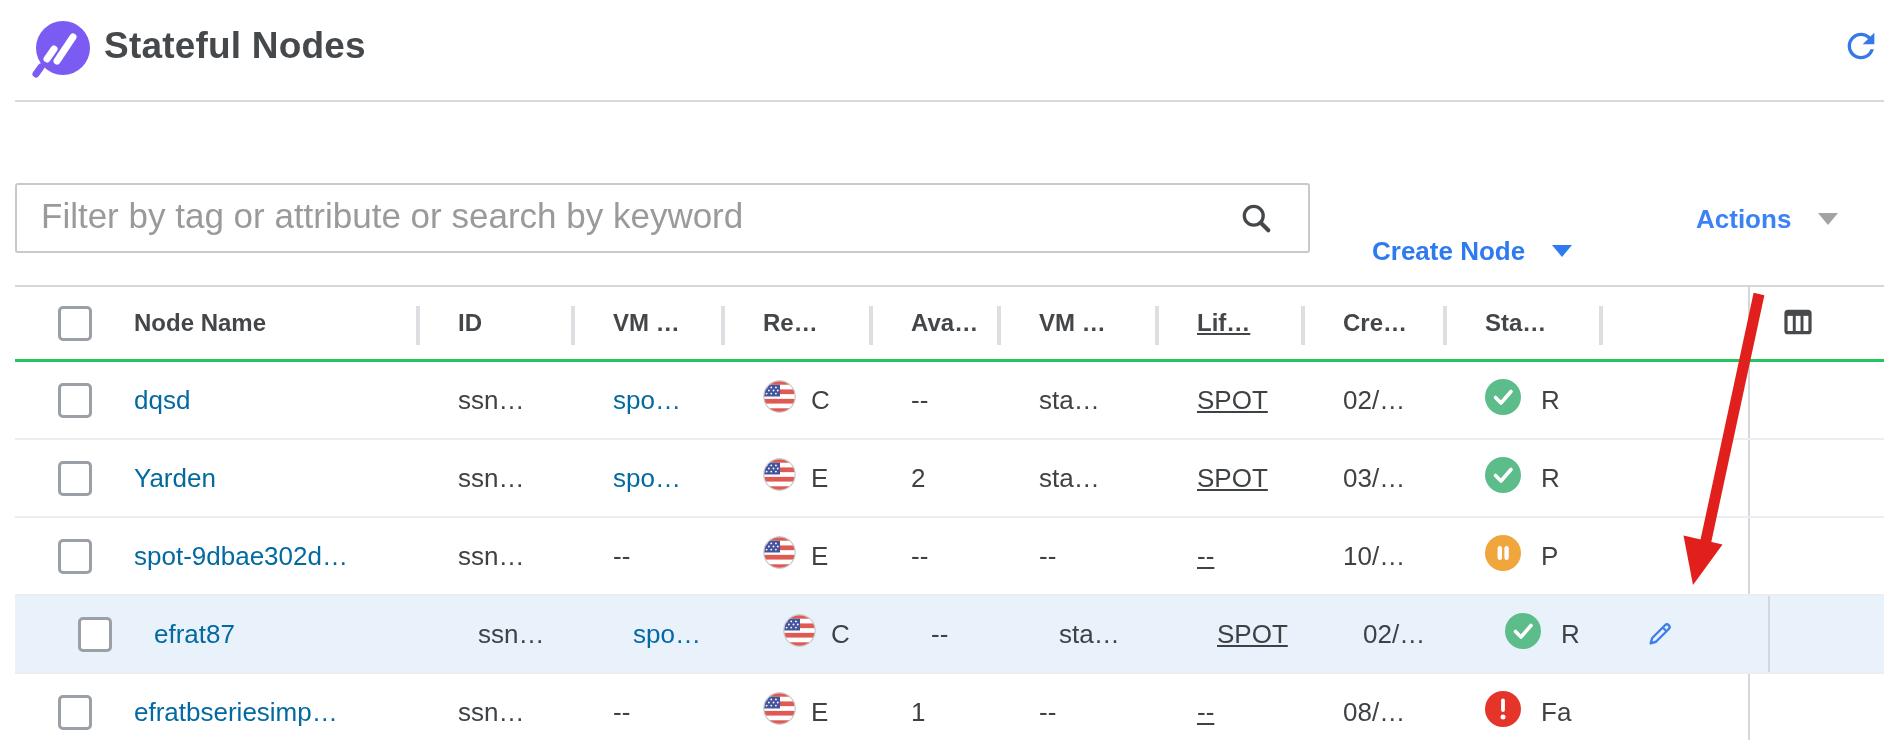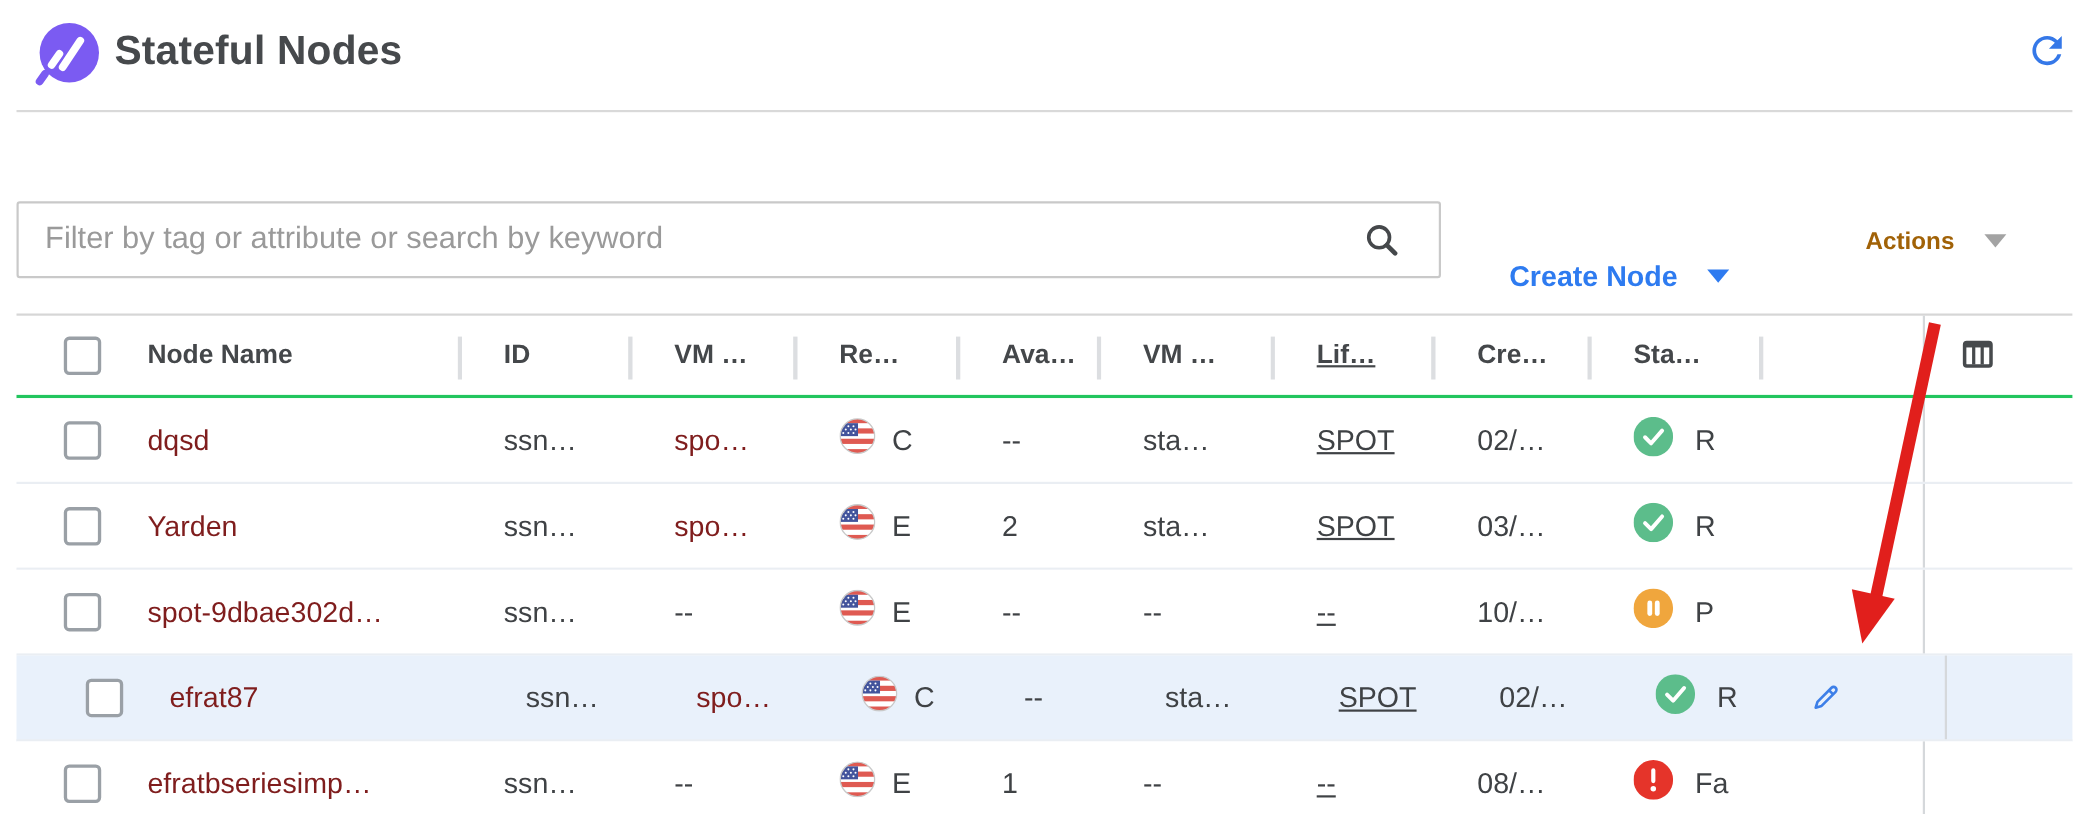--- a/index.html
+++ b/index.html
@@ -7,29 +7,29 @@
   .page { position: relative; width: 1904px; height: 740px; background: #fff; }
 
   
   .app-logo { position: absolute; left: 30px; top: 20px; }
   .page-title { position: absolute; left: 92px; top: 25px; font-size: 37px; font-weight: 700; color: #46494c; letter-spacing: .2px; margin-left: 12px; }
   .title-divider { position: absolute; left: 15px; top: 100px; width: 1869px; height: 2px; background: #d9d9d9; }
   .refresh-btn { position: absolute; left: 1840px; top: 26px; width: 42px; height: 42px; border: none; background: transparent; cursor: pointer; }
 
   
   .filter-wrap { position: absolute; left: 15px; top: 183px; width: 1295px; height: 70px; }
-  .filter-wrap input { width: 100%; height: 100%; border: 2px solid #c9c9c9; border-radius: 3px; font-size: 28px; color: #3c3f42; padding: 0 70px 4px 24px; outline: none; }
+  .filter-wrap input { width: 100%; height: 100%; border: 2px solid #c9c9c9; border-radius: 3px; font-size: 35px; color: #3c3f42; padding: 0 70px 4px 24px; outline: none; }
   .filter-wrap input::placeholder { color: #9a9a9a; }
   .search-icon { position: absolute; right: 36px; top: 17px; }
 
   .create-node { position: absolute; left: 1372px; top: 199px; height: 40px; display: flex; align-items: center; cursor: pointer; background: transparent; border: none; margin-top: 32px; }
   .create-node .lbl { font-size: 26px; font-weight: 700; color: #2e7bf0; }
   .caret { width: 0; height: 0; border-left: 10px solid transparent; border-right: 10px solid transparent; border-top: 12px solid #2e7bf0; margin-left: 27px; }
   .actions-menu { position: absolute; left: 1696px; top: 199px; height: 40px; display: flex; align-items: center; cursor: pointer; background: transparent; border: none; }
-  .actions-menu .lbl { font-size: 22px; font-weight: 700; color: #a16207; }
+  .actions-menu .lbl { font-size: 26px; font-weight: 700; color: #3b82f6; }
   .actions-menu .caret { border-top-color: #a3a3a3; }
 
   
   .table { position: absolute; left: 15px; top: 285px; width: 1869px; }
   .thead { display: flex; height: 77px; border-top: 2px solid #d6d6d6; border-bottom: 3px solid #22c55e; }
   .thead .cell { font-size: 24px; font-weight: 700; color: #44474a; }
   .row { display: flex; height: 78px; border-bottom: 2px solid #eaeef3; background: #fff; }
   .row.highlighted { background: #e9f1fb; padding-left: 20px; }
   .cell { position: relative; display: flex; align-items: center; padding-left: 42px; font-size: 26px; color: #3f4245; overflow: hidden; white-space: nowrap; }
 
@@ -42,21 +42,21 @@
   .col-vm2   { width: 158px; }
   .col-lif   { width: 146px; text-decoration: underline; }
   .col-cre   { width: 142px; }
   .col-sta   { width: 156px; }
   .col-act   { width: 149px; padding-left: 26px; }
   .col-pick  { width: 87px; padding-left: 32px; border-left: 2px solid #d5d8db; }
 
   .thead .cell.divided::before { content: ""; position: absolute; left: 0; top: 19px; width: 4px; height: 39px; background: #dcdee1; }
 
   .checkbox { display: inline-block; width: 34px; height: 35px; border: 3px solid #9aa0a6; border-radius: 5px; background: #fff; cursor: pointer; }
-  a.link { color: #7f1d1d; text-decoration: none; cursor: pointer; }
+  a.link { color: #0369a1; text-decoration: none; cursor: pointer; }
   .vm1:not(.link) { color: #3f4245; cursor: default; }
   .flag { margin-right: 15px; flex: 0 0 auto; }
   .status-icon { display: none; margin-right: 20px; flex: 0 0 auto; }
   .row[data-status="running"] .icon-running { display: inline-block; }
   .row[data-status="paused"]  .icon-paused  { display: inline-block; }
   .row[data-status="failed"]  .icon-failed  { display: inline-block; }
   .edit-btn { display: none; border: none; background: transparent; cursor: pointer; }
   .row.has-edit .edit-btn { display: flex; }
   .picker-btn { border: none; background: transparent; cursor: pointer; }
 

